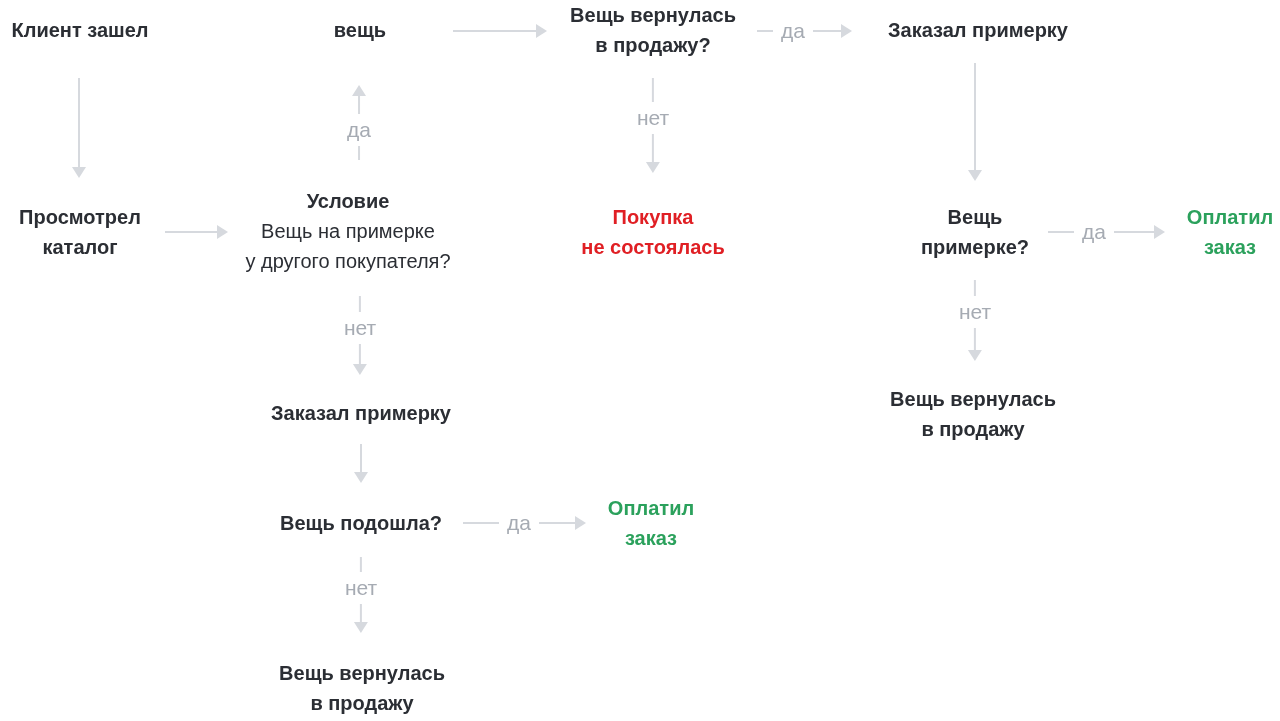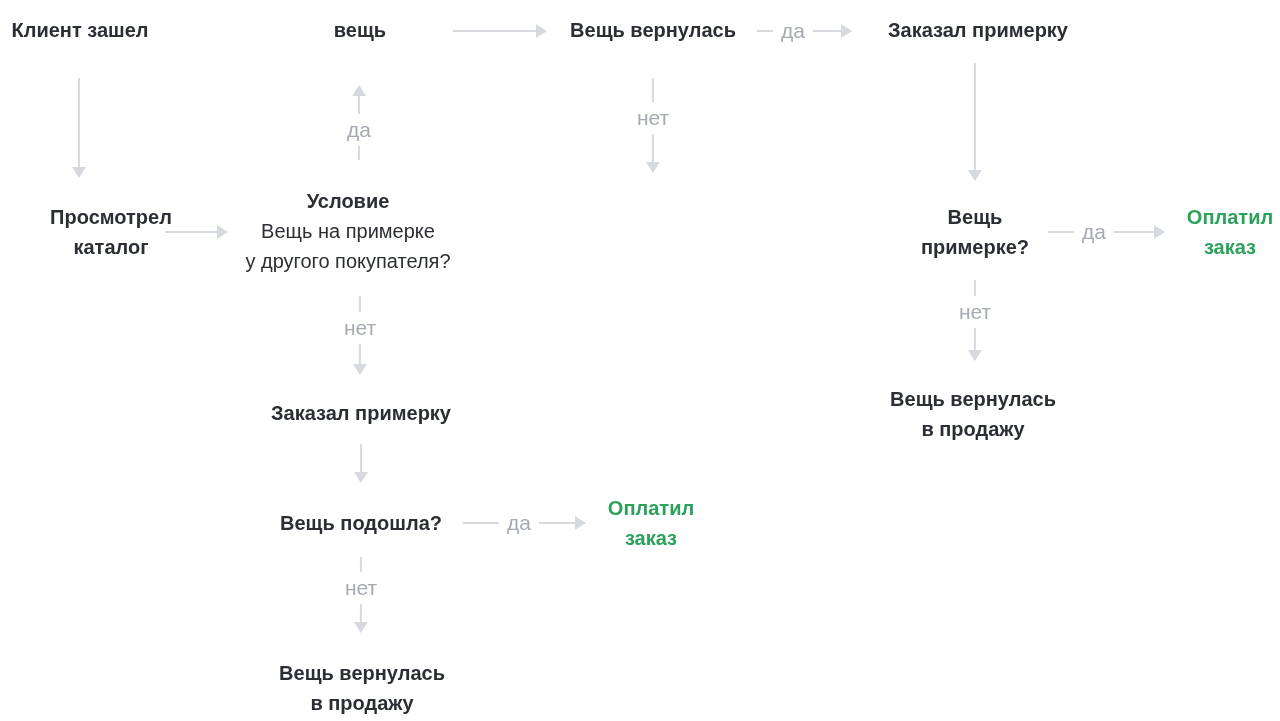--- a/index.html
+++ b/index.html
@@ -47,43 +47,48 @@
 </style>
 </head>
 <body>
 
 <div class="canvas">
 
   <div class="node" style="left:80px; top:30px;">
     <span class="ln">Клиент зашел</span>
   </div>
 
-  <div class="node" style="left:80px; top:232px;margin-left:31px;">
+  <div class="node" style="left:80px; top:232px;">
     <span class="ln">Просмотрел</span>
     <span class="ln">каталог</span>
   </div>
 
   <div class="node" style="left:360px; top:30px;">
     <span class="ln">вещь</span>
   </div>
 
   <div class="node" style="left:348px; top:231px;">
     <span class="ln">Условие</span>
     <span class="ln sub">Вещь на примерке</span>
     <span class="ln sub">у другого покупателя?</span>
   </div>
 
   <div class="node" style="left:653px; top:30px;">
     <span class="ln">Вещь вернулась</span>
+    <span class="ln">в продажу?</span>
   </div>
 
   <div class="node" style="left:978px; top:30px;">
     <span class="ln">Заказал примерку</span>
   </div>
 
+  <div class="node negative" style="left:653px; top:232px;">
+    <span class="ln">Покупка</span>
+    <span class="ln">не состоялась</span>
+  </div>
 
   <div class="node" style="left:975px; top:232px;">
     <span class="ln">Вещь</span>
     <span class="ln">примерке?</span>
   </div>
 
   <div class="node positive" style="left:1230px; top:232px;">
     <span class="ln">Оплатил</span>
     <span class="ln">заказ</span>
   </div>

